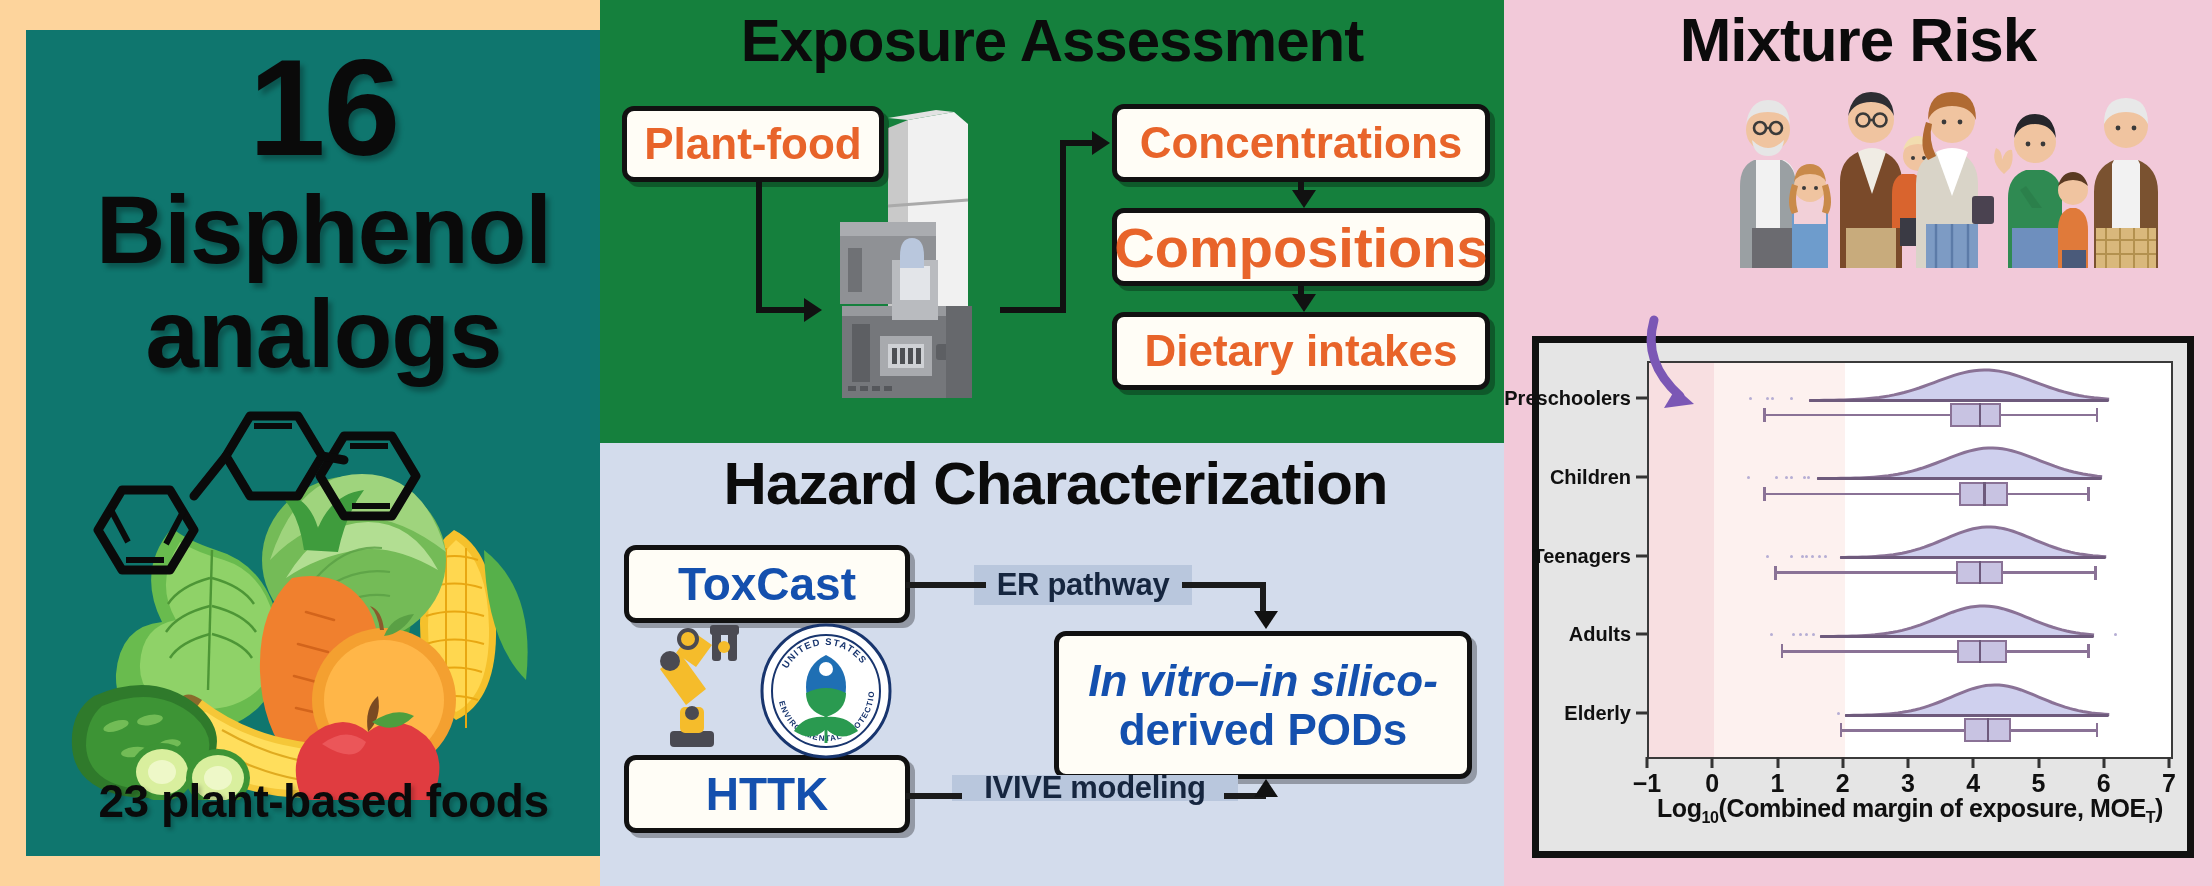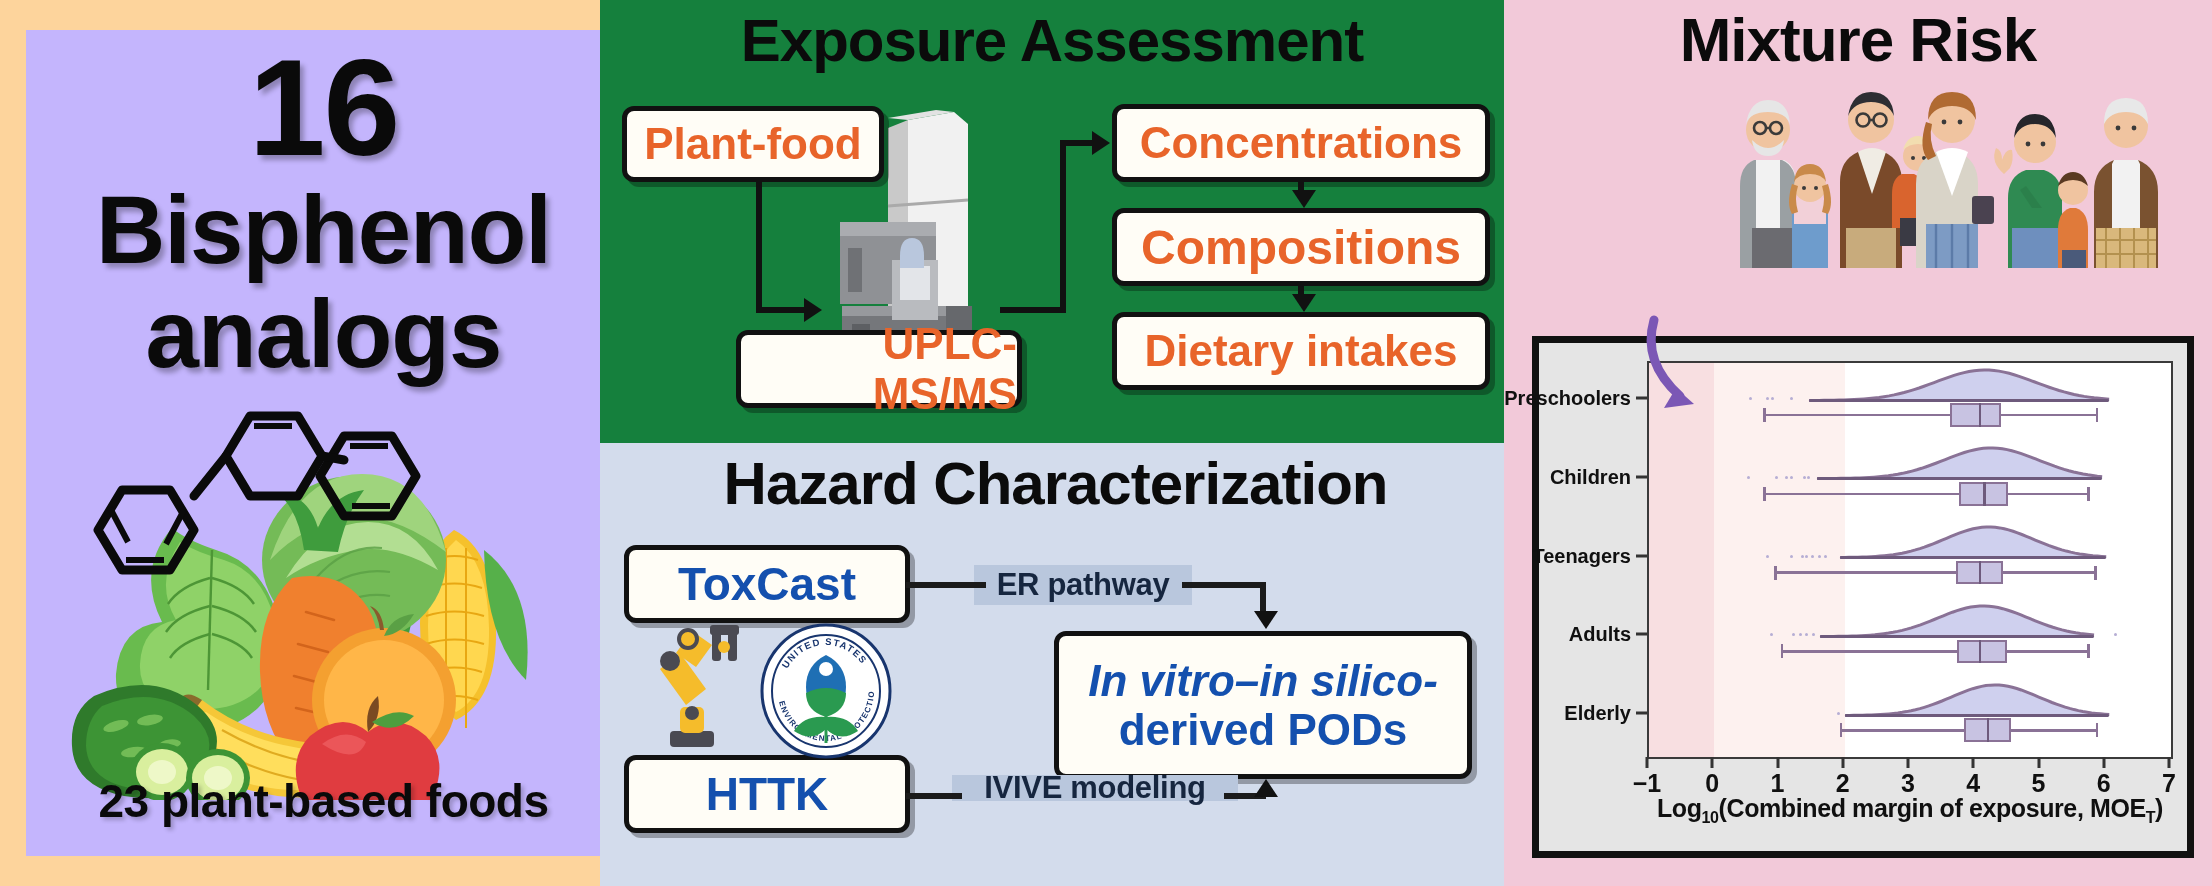--- a/index.html
+++ b/index.html
@@ -17,21 +17,21 @@
   }
 
   
   .panel-left {
     position:relative; width:600px; height:886px;
     background:#fdd49c; flex:none;
   }
   .left-card {
     position:absolute; left:26px; top:30px;
     width:595px; height:826px;
-    background:#c4b5fd;
+    background:#0f766e;
   }
   .big-16 {
     position:absolute; top:8px; left:0; width:100%;
     text-align:center; font-size:138px; font-weight:bold;
     letter-spacing:-2px; color:#0a0a0a; line-height:1.0;
     text-shadow:4px 5px 5px rgba(0,0,0,.28);
   }
   .bisphenol {
     position:absolute; top:148px; left:0; width:100%;
     text-align:center; font-size:96px; font-weight:bold;
@@ -314,29 +314,26 @@
             <rect x="64" y="276" width="8" height="5"></rect>
           <rect x="76" y="276" width="8" height="5"></rect>
             <rect x="88" y="276" width="8" height="5"></rect>
         </g>
       </svg>
 
       <div class="fbox orange" style="left:22px; top:106px; width:262px; height:76px; font-size:44px;">
         <span>Plant-food</span>
       </div>
 
-      <div class="fbox orange" style="left:136px; top:330px; width:286px; height:78px; font-size:44px;">
-        <span>UPLC-MS/MS</span>
-      </div>
 
       <div class="fbox orange" style="left:512px; top:104px; width:378px; height:78px; font-size:44px;">
         <span>Concentrations</span>
       </div>
 
-      <div class="fbox orange" style="left:512px; top:208px; width:378px; height:78px; font-size:48px;">
+      <div class="fbox orange" style="left:512px; top:208px; width:378px; height:78px; font-size:56px;">
         <span>Compositions</span>
       </div>
 
       <div class="fbox orange" style="left:512px; top:312px; width:378px; height:78px; font-size:44px;">
         <span>Dietary intakes</span>
       </div>
 
       <div class="ln ln-v" style="left:156px; top:182px; height:128px;"></div>
       <div class="ln ln-h" style="left:156px; top:307px; width:50px;"></div>
       <div class="arrow-r" style="left:204px; top:298px;"></div>

